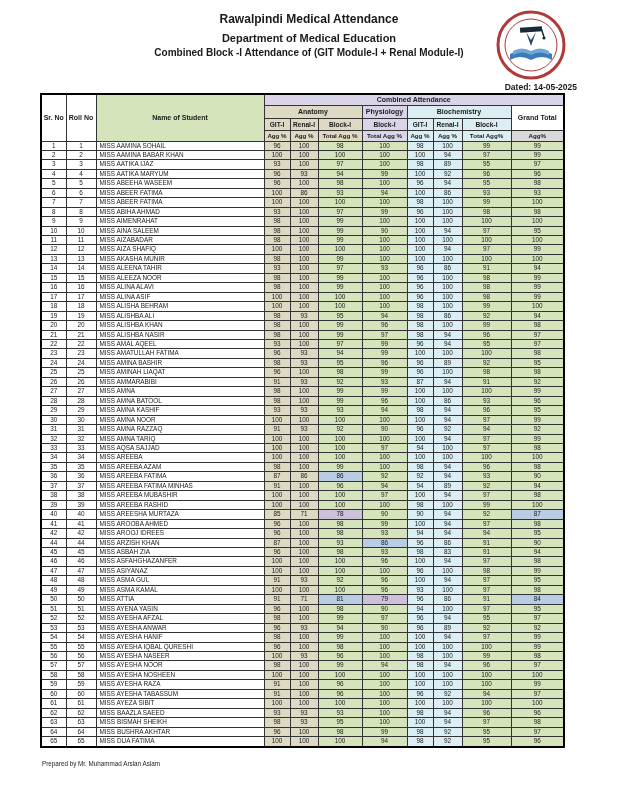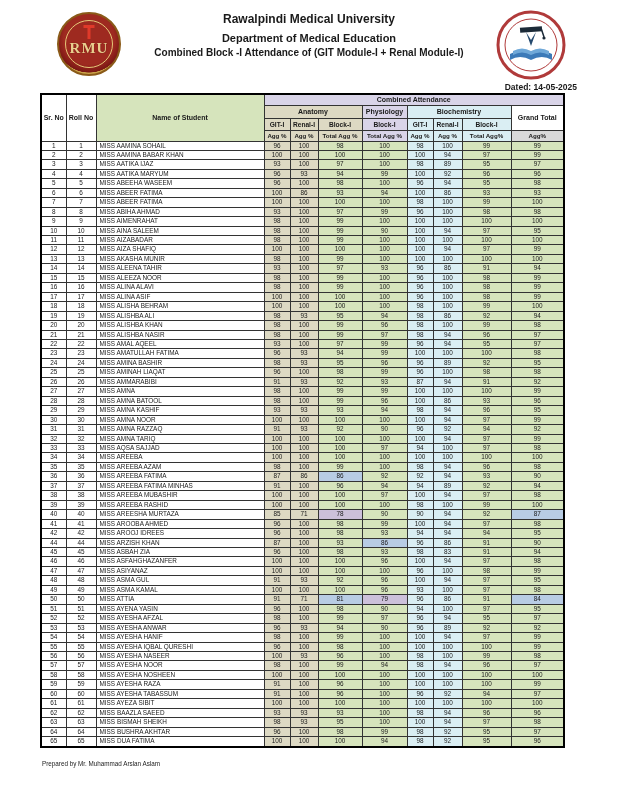--- a/index.html
+++ b/index.html
@@ -51,28 +51,23 @@
   .hl-purple { background:var(--hl_purple) !important; }
   
   .footer { position:absolute; left:42px; top:760px; font-size:6.3px; color:#222; }
 </style>
 </head>
 <body>
 
 <div class="page">
 
   <div class="letterhead">
-    <div class="logo-left">
-      <span class="rim"></span>
-      <span class="staff"></span>
-      <span class="rmu-text">RMU</span>
-    </div>
 
     <div class="titles">
-      <div class="t1">Rawalpindi Medical University</div>
+      <div class="t1">Rawalpindi Medical Attendance</div>
       <div class="t2">Department of Medical Education</div>
       <div class="t3">Combined  Block -I Attendance of (GIT Module-I + Renal Module-I)</div>
     </div>
 
     <div class="logo-right">
       <svg width="70" height="70" viewBox="0 0 70 70">
         <circle cx="35" cy="35" r="33" fill="#ffffff" stroke="#b03a3a" stroke-width="3"></circle>
         <circle cx="35" cy="35" r="26" fill="#ffffff" stroke="#b03a3a" stroke-width="1"></circle>
         <path d="M14 44 Q24 38 35 44 Q46 38 56 44 L56 50 Q46 44 35 50 Q24 44 14 50 Z" fill="#3c7ab8"></path>
         <path d="M17 41 Q26 36 35 41 Q44 36 53 41 L53 45 Q44 40 35 45 Q26 40 17 45 Z" fill="#6fa8d8"></path>

